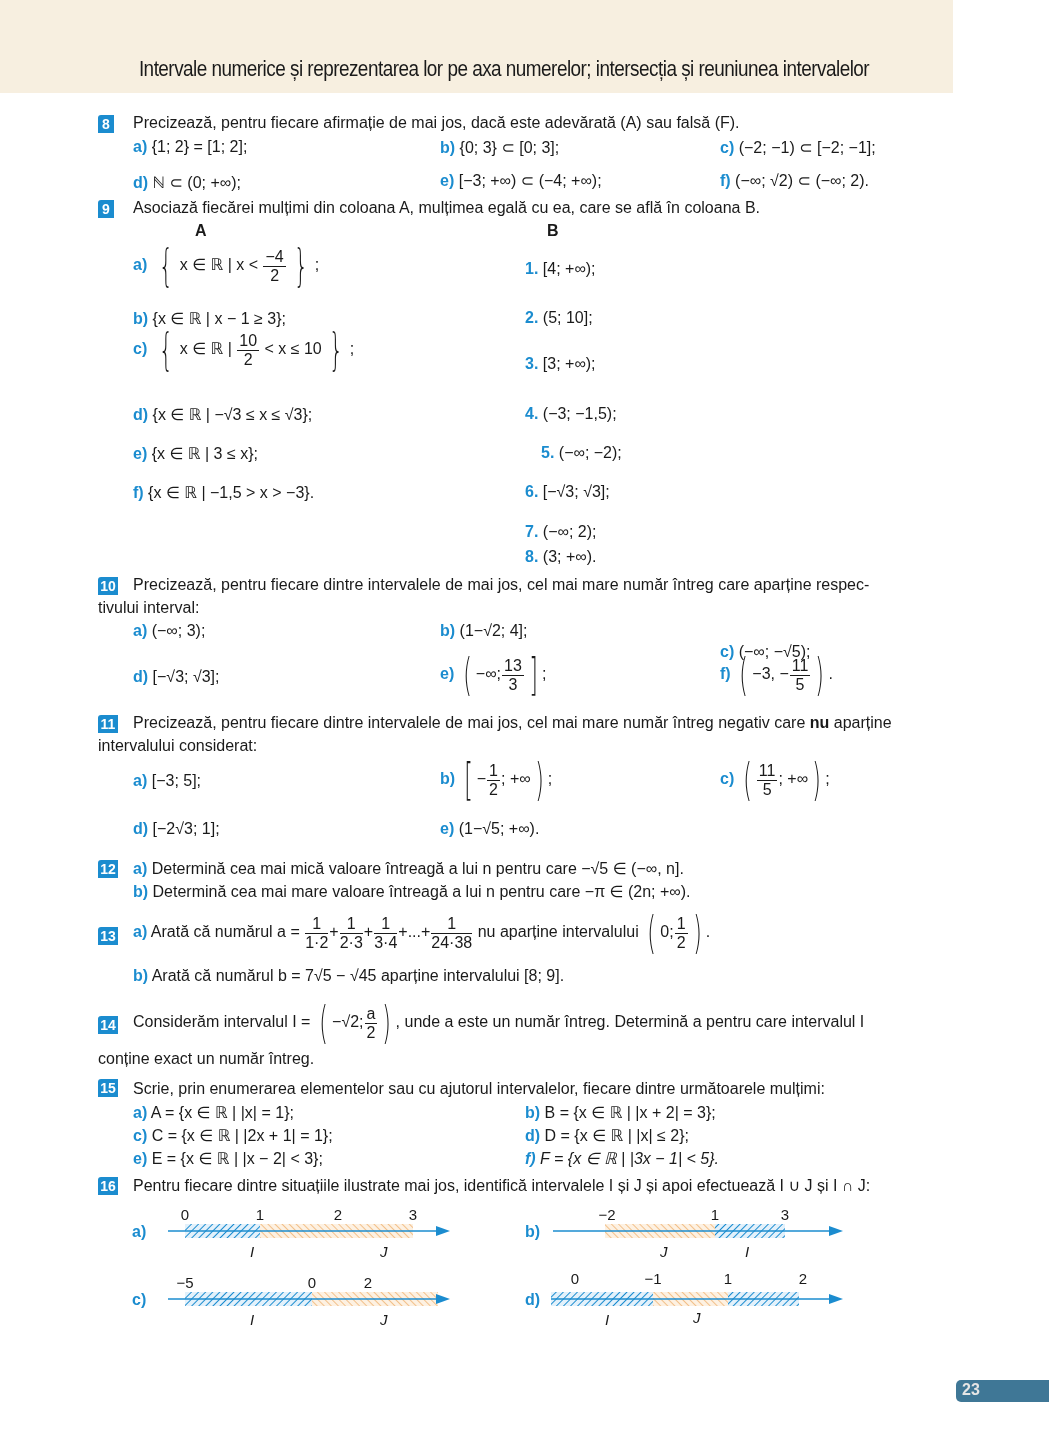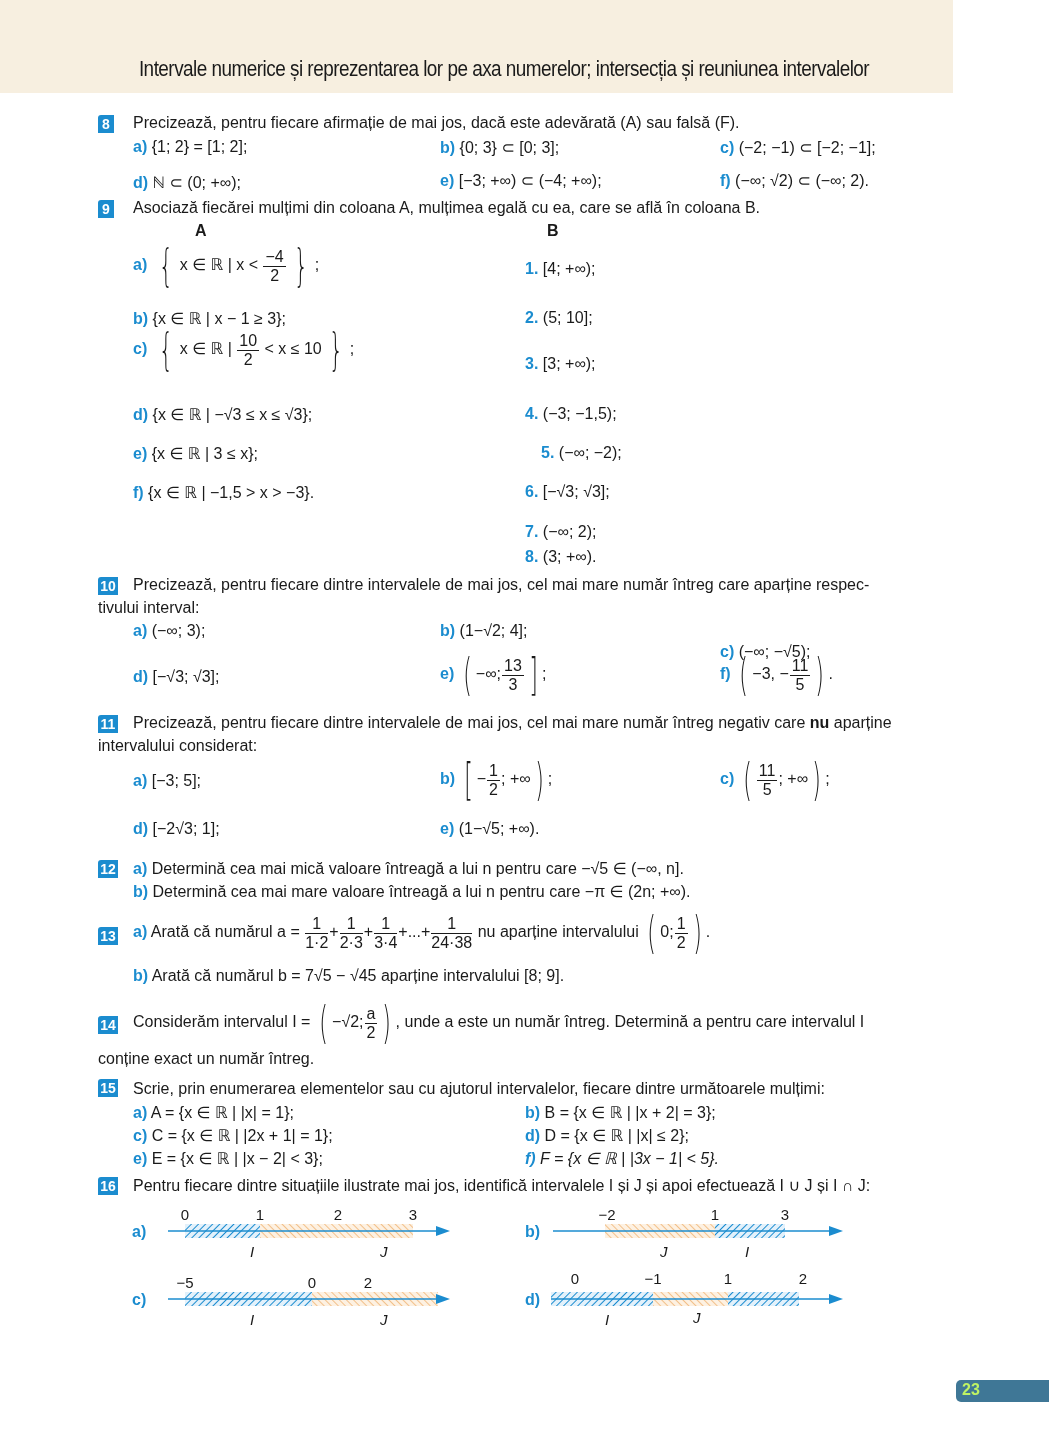--- a/index.html
+++ b/index.html
@@ -9,21 +9,21 @@
   .num { position:absolute; display:inline-block; background:#1b8ccf; color:#fff; font-weight:bold; font-size:14px; line-height:18px; height:18px; text-align:center; border-radius:3px 0 0 0; }
   .num.one { width:16px; } .num.two { width:20px; }
   .lbl { color:#1b8ccf; font-weight:bold; }
   .t { position:absolute; white-space:nowrap; font-size:16px; }
   .frac { display:inline-block; vertical-align:middle; text-align:center; margin:0 1px; }
   .frac .n { display:block; border-bottom:1px solid #1a1a1a; padding:0 2px; line-height:18px; }
   .frac .d { display:block; line-height:18px; }
   .big { font-size:44px; font-weight:100; vertical-align:middle; line-height:40px; font-family:"DejaVu Sans", sans-serif; transform:scaleX(0.5); display:inline-block; }
   .colhead { position:absolute; font-weight:bold; font-size:16px; }
   .pagenum { position:absolute; left:956px; top:1380px; width:93px; height:22px; background:#3f7796; border-radius:5px 0 0 5px; }
-  .pagenum span { position:absolute; left:6px; top:1px; color:#bef264; font-weight:bold; font-size:16px; font-family:"Liberation Sans Narrow","Liberation Sans", sans-serif; }
+  .pagenum span { position:absolute; left:6px; top:1px; color:#e5e5e5; font-weight:bold; font-size:16px; font-family:"Liberation Sans Narrow","Liberation Sans", sans-serif; }
   svg.axis { position:absolute; overflow:visible; }
   svg text { font-family:"Liberation Sans", sans-serif; font-size:15px; fill:#1a1a1a; }
   svg text.it { font-style:italic; }
   svg text.lb { fill:#1b8ccf; font-weight:bold; font-size:16px; }
 </style>
 </head>
 <body>
 
 <svg width="0" height="0" style="position:absolute">
   <defs>

